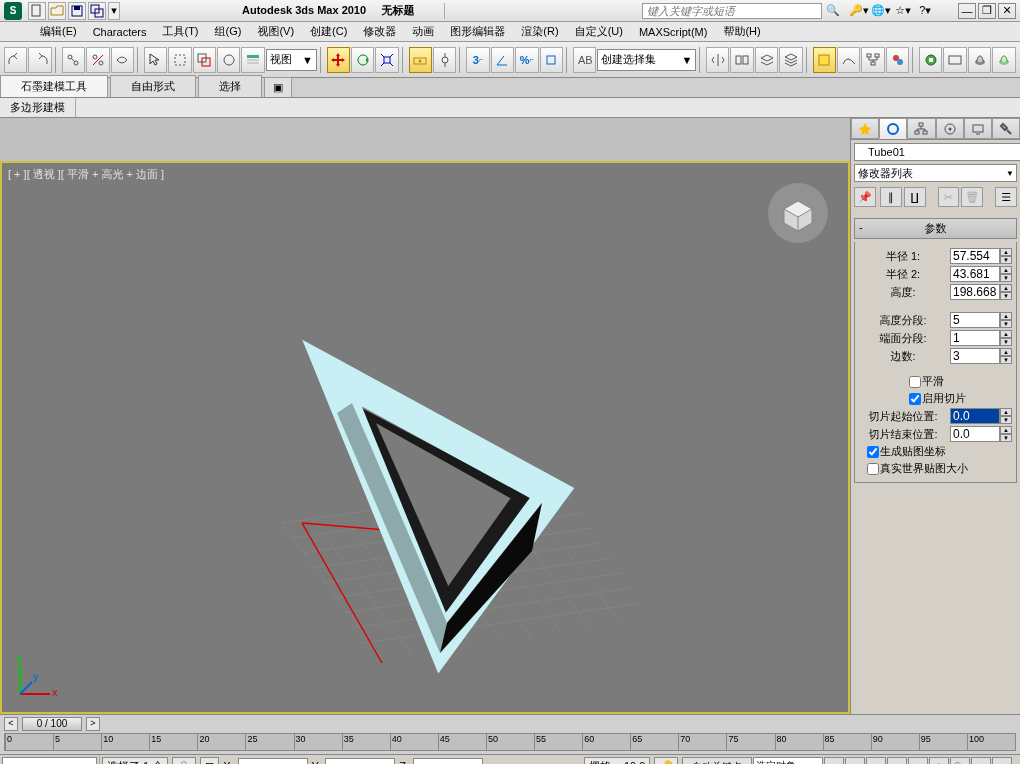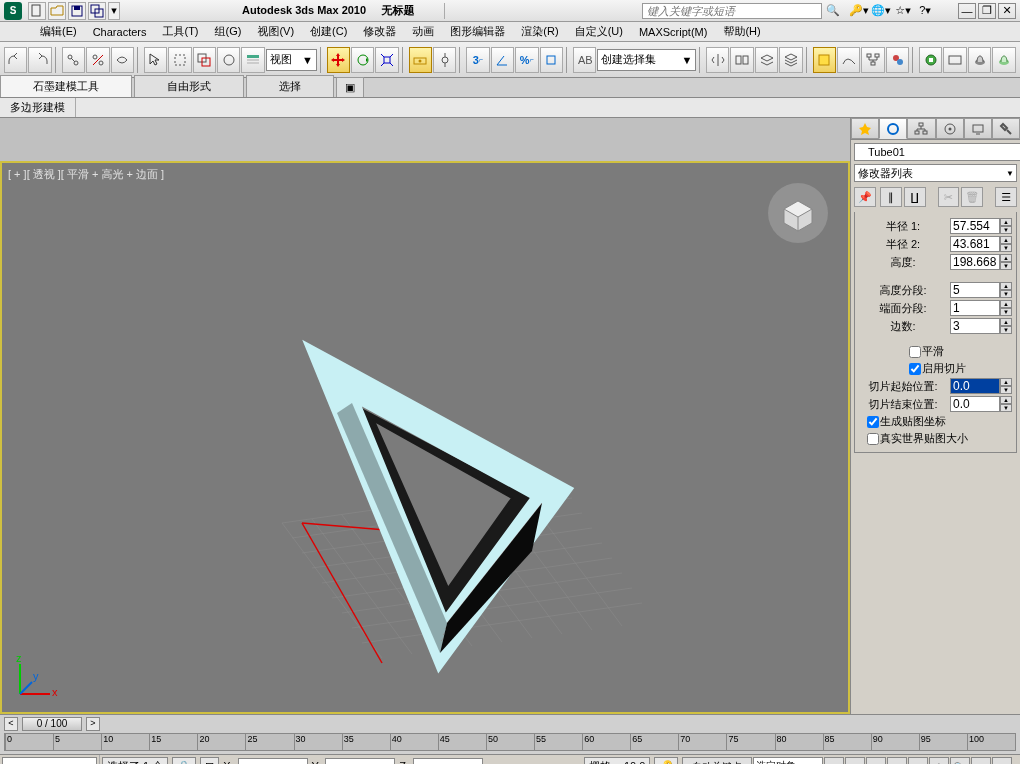--- a/index.html
+++ b/index.html
@@ -22,21 +22,21 @@
 .maintb { height: 36px; background: linear-gradient(#f0f0f0,#d8d8d8); display: flex; align-items: center; border-bottom: 1px solid #888; padding: 0 4px; gap:1px;}
 .tbbtn { width: 26px; height: 26px; border: 1px solid #aaa; background: linear-gradient(#fefefe,#e0e0e0); display: flex; align-items: center; justify-content: center; position: relative; }
 .tbbtn.active { background: linear-gradient(#fff4aa,#f0d060); border-color: #b08000;}
 .tbbtn svg { width: 16px; height: 16px; }
 .tbsep { width: 4px; height: 26px; border-left: 1px solid #999; margin: 0 2px; }
 .refdrop { width: 56px; height: 22px; border: 1px solid #888; background: #fff; display:flex; align-items:center; padding:0 3px; font-size:10px;}
 .seldrop { width: 110px; height: 22px; border: 1px solid #888; background: #fff; display:flex; align-items:center; padding:0 3px;}
 
 
 .ribbontabs { height: 20px; background: #d0d0d0; display: flex; align-items: flex-end; border-bottom: 1px solid #888; }
-.rtab { padding: 3px 32px; background: #e0e0e0; border: 1px solid #999; border-bottom: none; margin-right: 2px; font-size:11px;}
+.rtab { padding: 3px 20px; background: #e0e0e0; border: 1px solid #999; border-bottom: none; margin-right: 2px; font-size:11px;}
 .rtab.active { background: #f5f5f5; }
 .ribbon2 { height: 20px; background: #e8e8e8; border-bottom: 1px solid #888; display:flex; align-items:center;}
 .ribbon2 .sect { padding: 2px 10px; border-right: 1px solid #aaa; }
 
 
 .mainarea { display: flex; height: 596px; }
 .viewport { flex: 1; background: #7b7b7b; position: relative; border: 2px solid #d0c040; margin-top: 43px; }
 .vplabel { position: absolute; top: 4px; left: 6px; color: #e0e0e0; font-size: 11px;}
 .viewcube { position: absolute; top: 20px; right: 20px; width: 60px; height: 60px; background: rgba(200,200,200,0.3); border-radius: 50%; display:flex; align-items:center; justify-content:center;}
 .axisgiz { position: absolute; bottom: 8px; left: 8px; }
@@ -464,20 +464,21 @@
         <div style="flex:1"></div>
         <div class="sb">∥</div>
         <div class="sb">∐</div>
         <div style="width:8px"></div>
         <div class="sb" style="color:#aaa">✂</div>
         <div class="sb" style="color:#aaa">🗑</div>
         <div style="width:8px"></div>
         <div class="sb">☰</div>
       </div>
 
+      <div class="rollhdr">参数</div>
       <div class="rollbody">
         <div class="prow">
             <span class="plbl">半径 1:</span>
             <div class="spinner">
               <input value="57.554" style="">
               <div class="spbtns">
                 <div>▲</div>
                 <div>▼</div>
               </div>
             </div>

